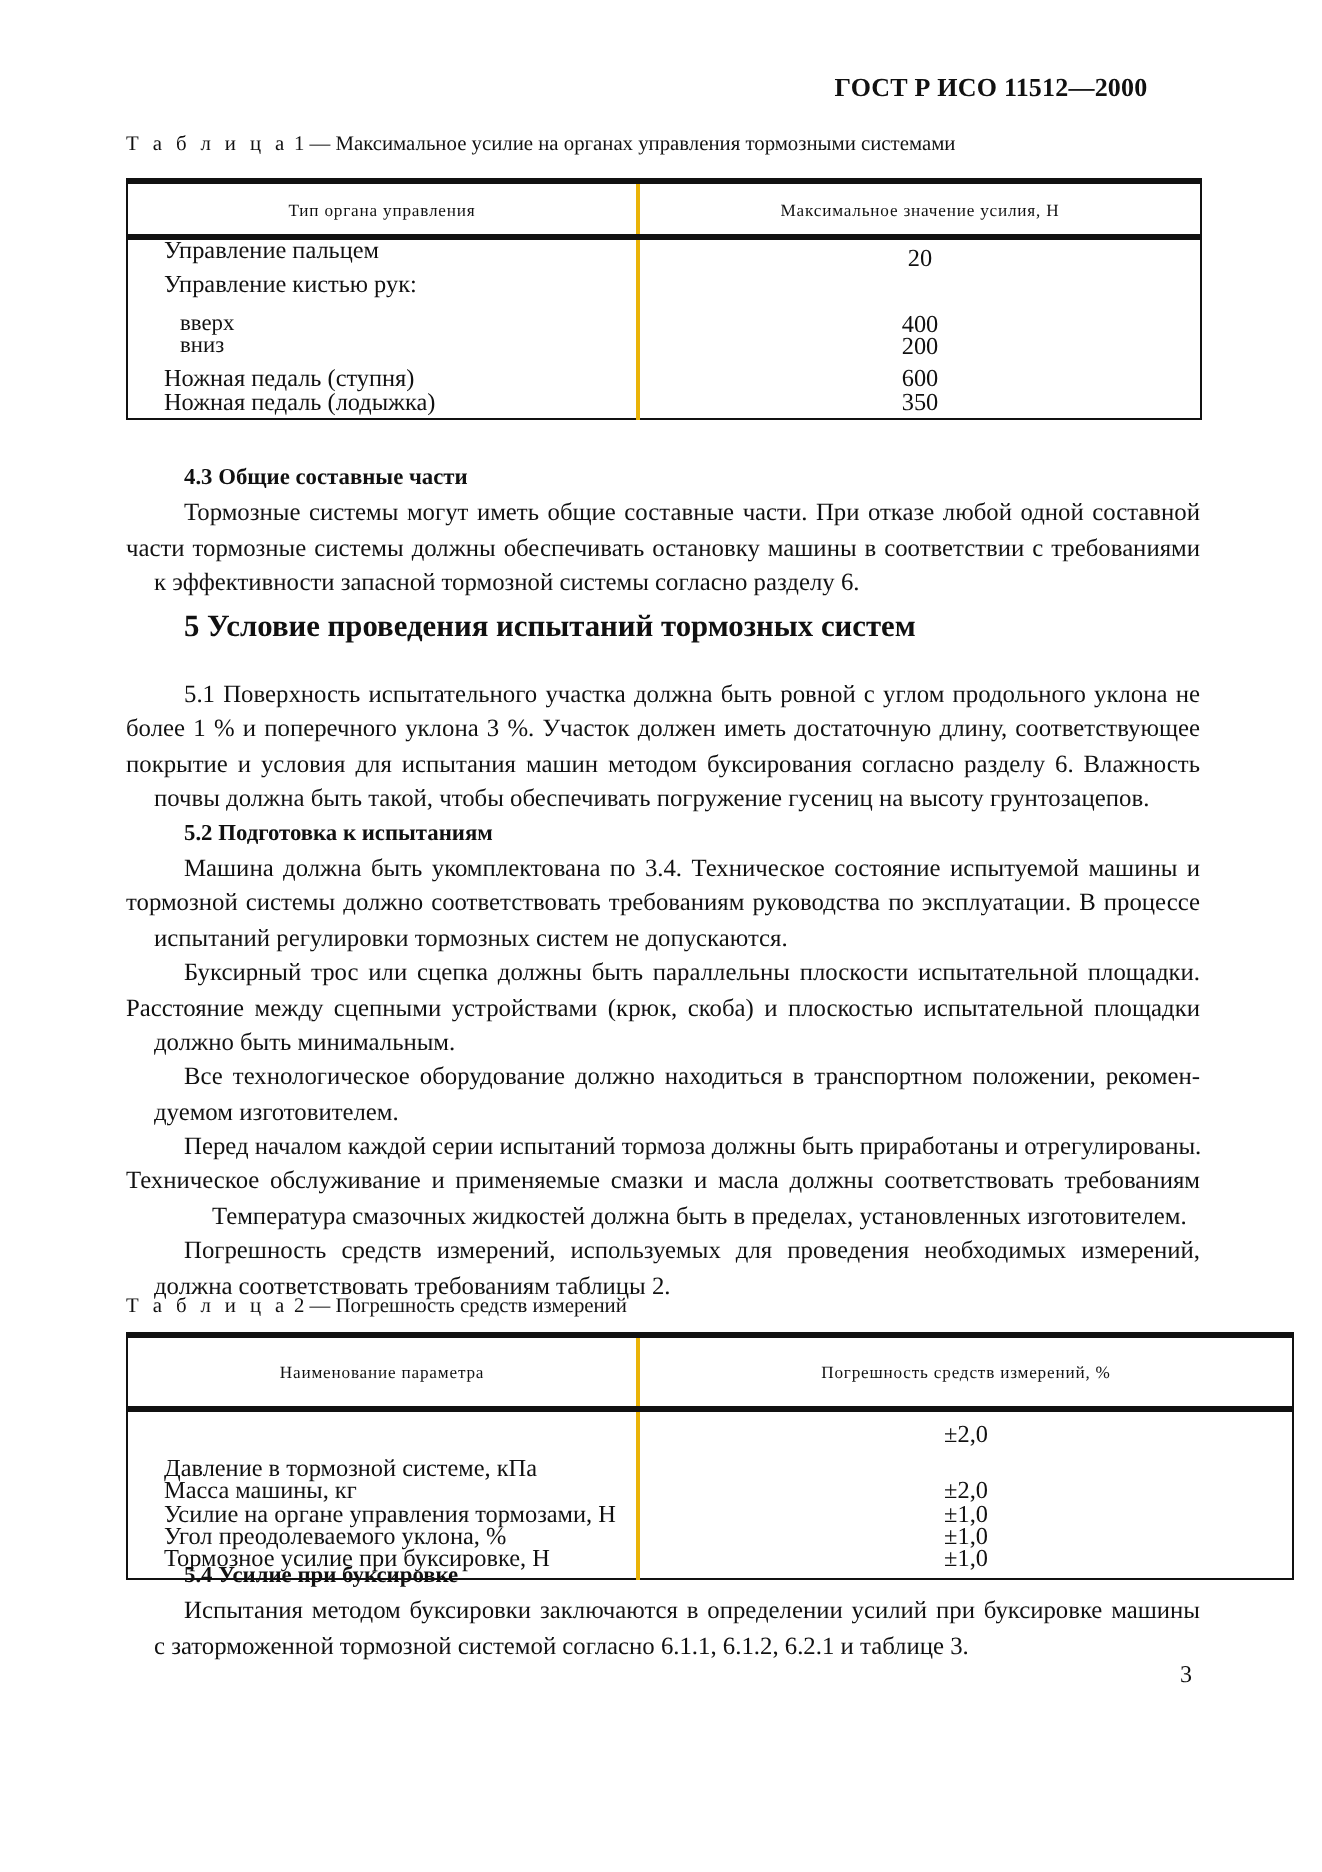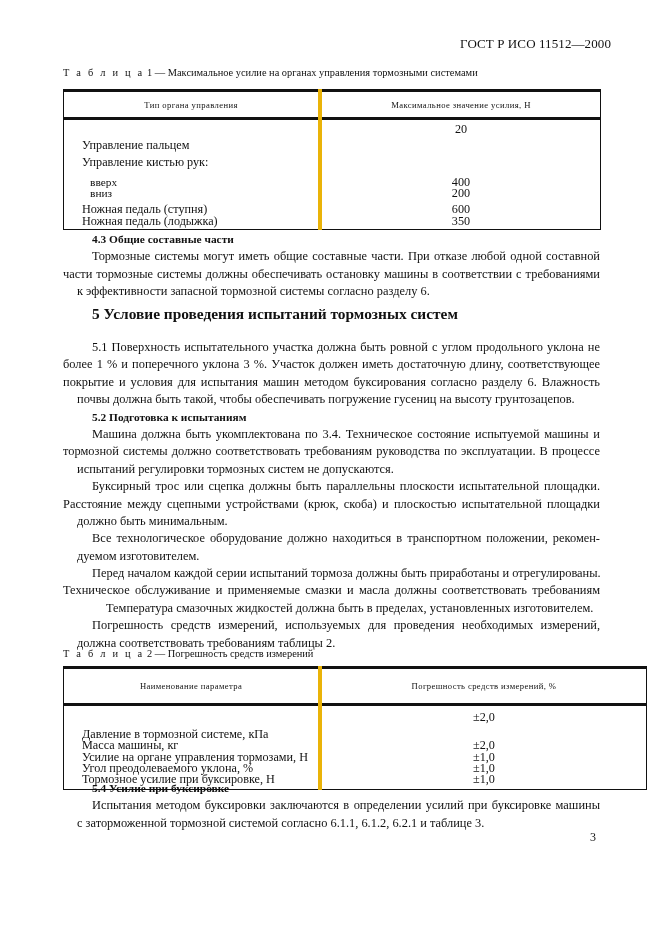--- a/index.html
+++ b/index.html
@@ -3,36 +3,36 @@
   <meta charset="utf-8">
   <style>
     html, body { margin: 0; padding: 0; background: #ffffff; }
     body {
       width: 661px; height: 936px; position: relative; overflow: hidden;
       font-family: "Liberation Serif", "DejaVu Serif", serif;
       color: #111; font-size: 12.4px;
     }
     .abs { position: absolute; }
     .header-code {
-      left: 380px; top: 36px; width: 231px; text-align: right;
-      font-weight: normal; font-size: 13px; letter-spacing: 0.1px;
+      left: 380px; top: 36px; width: 231px; text-align: center;
+      font-weight: bold; font-size: 13px; letter-spacing: 0.1px;
     }
     .caption { font-size: 10.4px; white-space: nowrap; }
     .caption .spaced { letter-spacing: 2.2px; }
     table.gost {
       position: absolute; border-collapse: collapse;
       border: 1px solid #111; border-top: 3px solid #111;
       font-size: 12.2px;
     }
     table.gost th {
       font-weight: normal; font-size: 8.6px; letter-spacing: 0.4px;
       text-align: center; border-bottom: 3px solid #111; height: 25px;
       padding: 0;
     }
-    table.gost th.c1, table.gost td.c1 { border-right: 4px solid #eab308; margin-top: 45px; }
+    table.gost th.c1, table.gost td.c1 { border-right: 2px solid #eab308; margin-top: 45px; }
     table.gost td { padding: 0; vertical-align: top; line-height: 11.3px; }
     table.gost td.c1 { padding-left: 18px; }
     table.gost td.c2 { text-align: center; }
     .p { position: absolute; left: 63px; width: 537px; line-height: 17.4px; text-align: justify; font-size: 12.4px; }
     .p .line { display: block; text-align: justify; text-align-last: justify; height: 17.4px; white-space: nowrap; }
     .p .line.last { text-align-last: left; margin-left: 14px; }
     .ind { padding-left: 29px; }
     .h3 { font-weight: bold; font-size: 11.4px; padding-left: 29px; display: block; height: 17.4px; line-height: 17.4px; }
     .h2 { left: 92px; top: 305px; font-weight: bold; font-size: 15.4px; white-space: nowrap; }
     .pagenum { left: 590px; top: 830px; font-size: 12px; }
@@ -48,21 +48,21 @@
 
 <table class="gost" style="left:63px; top:89px; width:538px;">
   <thead>
     <tr>
       <th class="c1" style="width:254px;">Тип органа управления</th>
       <th class="c2">Максимальное значение усилия, Н</th>
     </tr>
   </thead>
   <tbody>
     <tr>
-      <td class="c1" style="padding-top:20px; height:17px;">Управление пальцем</td>
+      <td class="c1" style="padding-top:0; height:17px;">Управление пальцем</td>
       <td class="c2" style="padding-top:4px;">20</td>
     </tr>
     <tr>
       <td class="c1" style="height:20px;">Управление кистью рук:</td>
       <td class="c2"></td>
     </tr>
     <tr>
       <td class="c1" style="padding-left:26px; font-size:11.4px;">вверх</td>
       <td class="c2">400</td>
     </tr>

